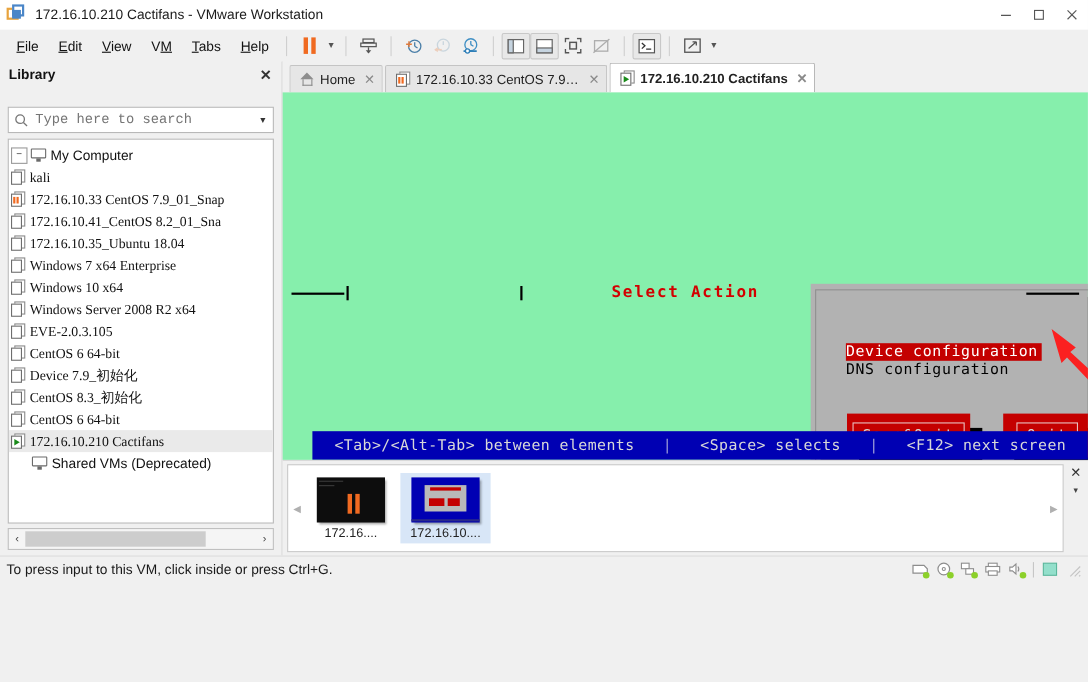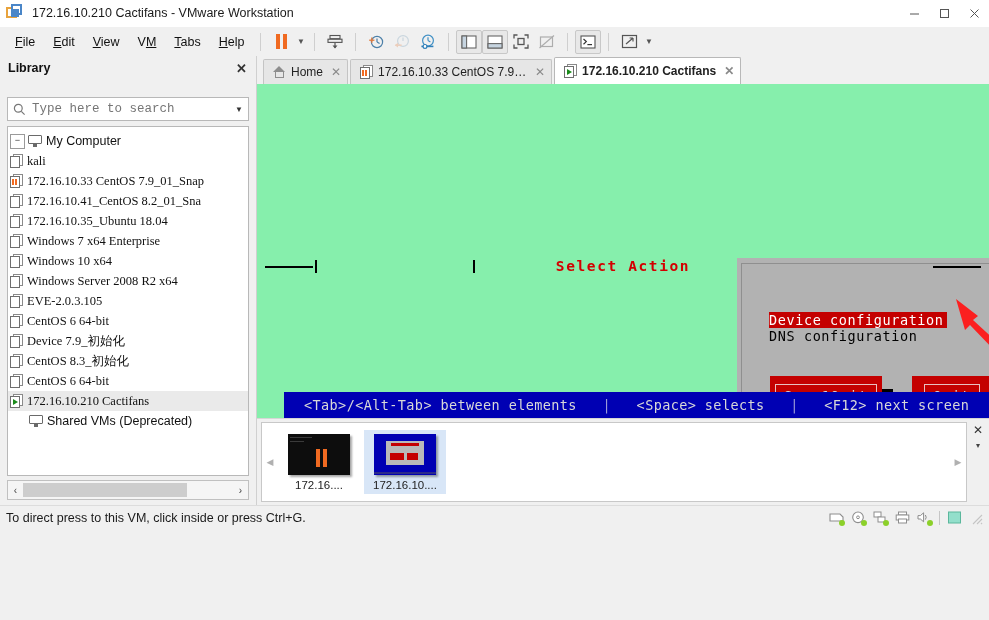--- a/index.html
+++ b/index.html
@@ -553,21 +553,21 @@
         <div class="ts-right">
           <span class="ts-close">✕</span>
           <span class="ts-dn">▾</span>
         </div>
       </div>
 
     </div>
   </div>
 
   <div class="statusbar">
-    <div class="sb-text">To direct press to this VM, click inside or press Ctrl+G.</div>
+    <div class="sb-text">To press input to this VM, click inside or press Ctrl+G.</div>
     <div class="sb-icons">
       <span class="sbi">
         <svg width="15" height="13" viewBox="0 0 15 13">
             <path d="M1 3 H11 L14 6 V10 H1 Z" fill="#fff" stroke="#8d8d8d" stroke-width="1.1"></path>
           </svg>
         <span class="dot"></span>
       </span>
       <span class="sbi">
         <svg width="15" height="13" viewBox="0 0 15 13">
             <circle cx="7" cy="6.3" r="5.3" fill="#fff" stroke="#8d8d8d" stroke-width="1.1"></circle>

